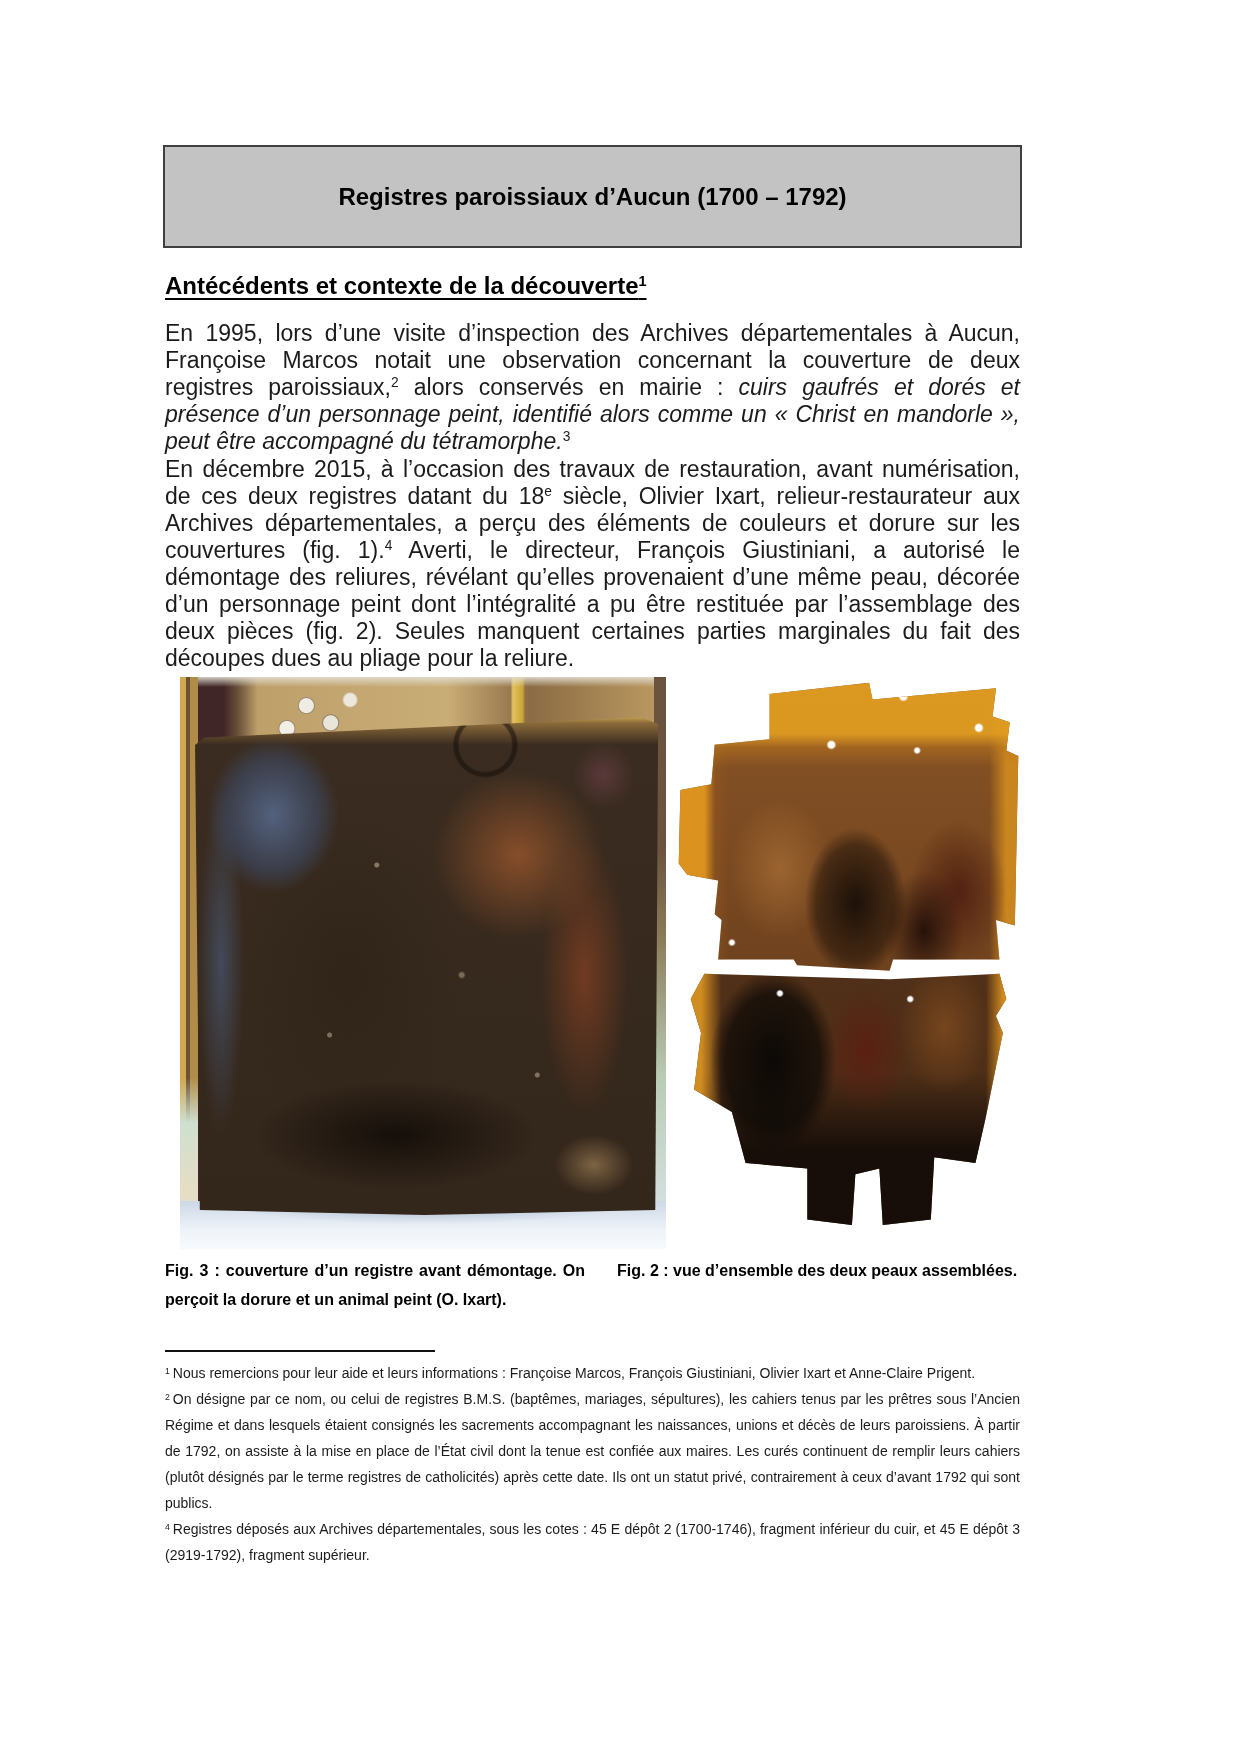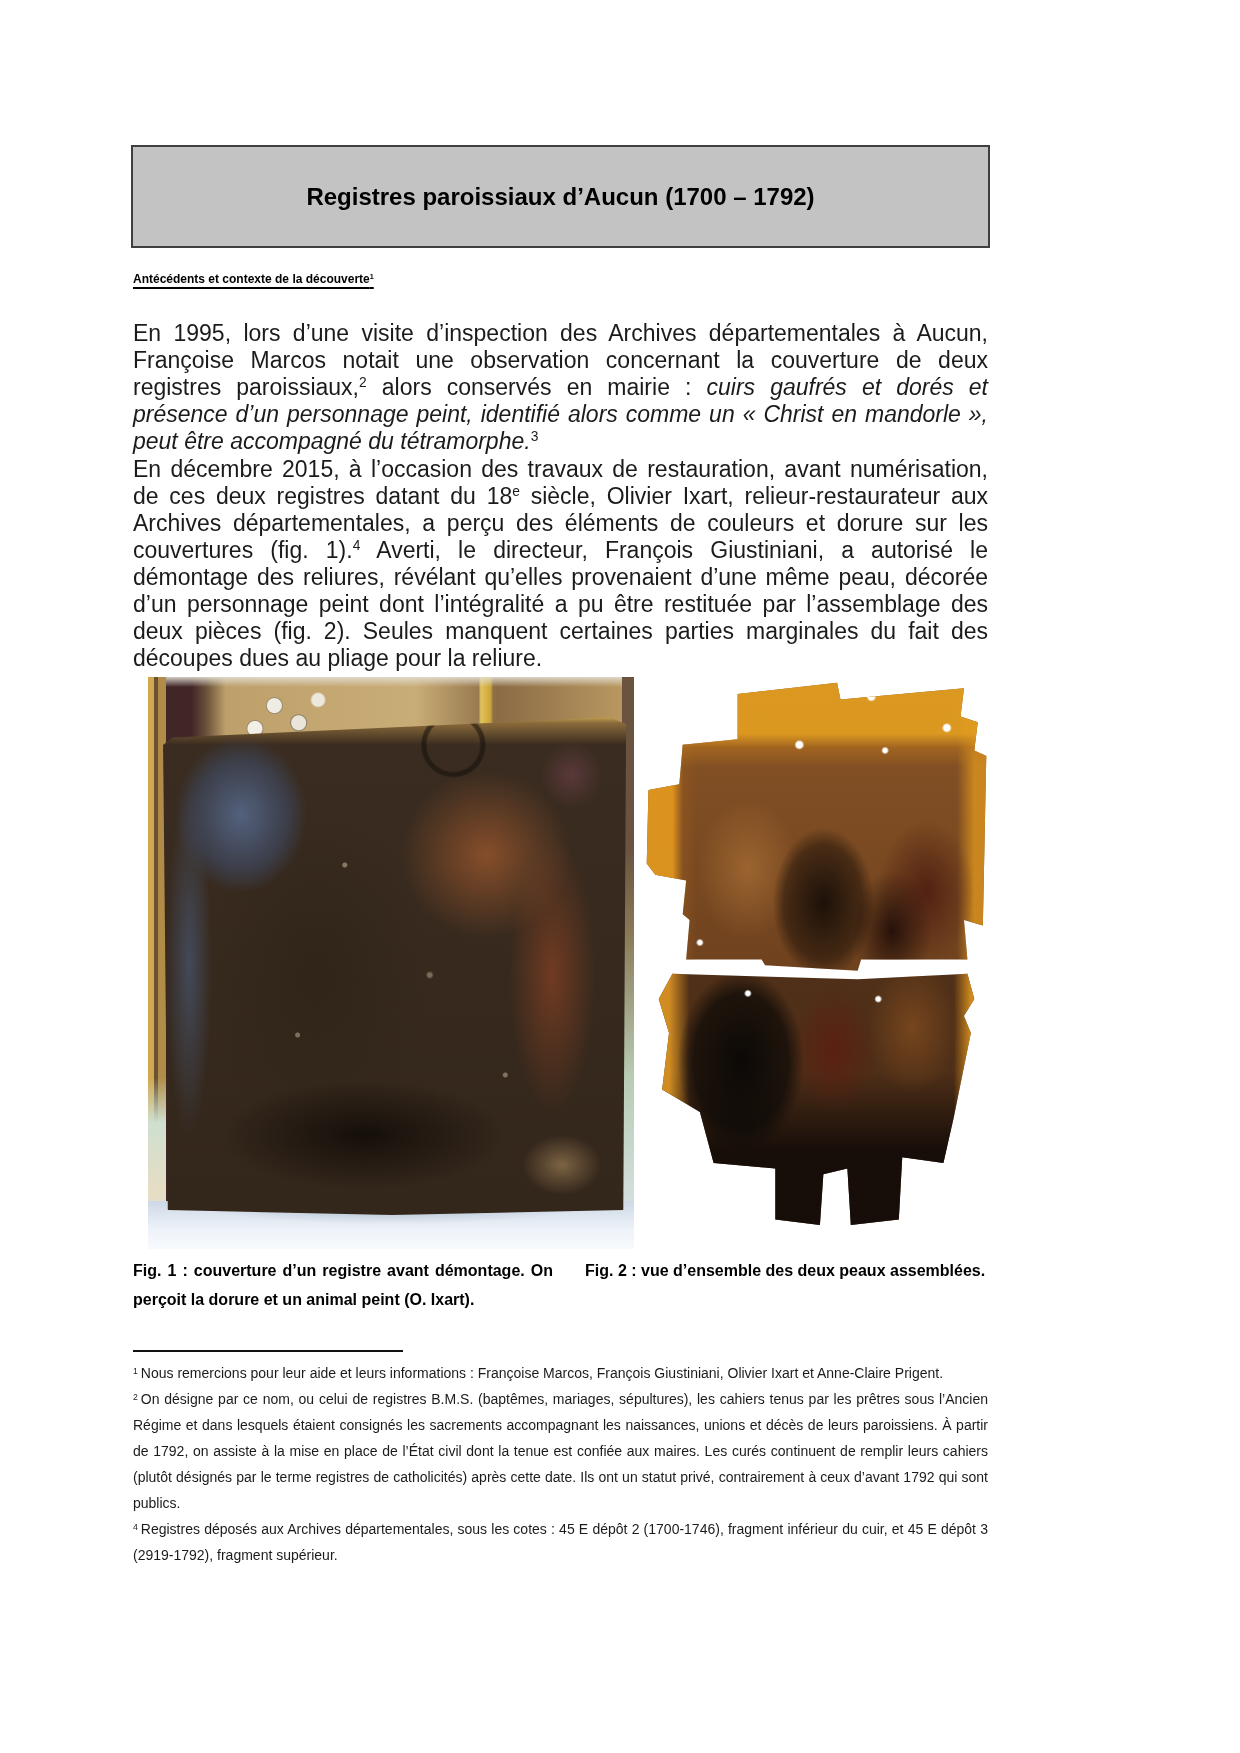--- a/index.html
+++ b/index.html
@@ -1,32 +1,32 @@
 <!DOCTYPE html>
 <html><head>
 <meta charset="utf-8">
 <style>
   html,body{margin:0;padding:0;background:#ffffff;}
   .page{
     position:relative;width:1015px;height:1753px;background:#ffffff;
-    font-family:"Liberation Sans",sans-serif;color:#1b1b1b;overflow:hidden;
+    font-family:"Liberation Sans",sans-serif;color:#1b1b1b;overflow:hidden;margin-left:32px;
   }
   .abs{position:absolute;}
   
   .title-box{
     left:131px;top:145px;width:855px;height:99px;
     background:#c3c3c3;border:2px solid #3f3f3f;
     display:flex;flex-direction:column;justify-content:center;align-items:center;
     gap:8px;text-align:center;
   }
   .title-line{font-size:24px;font-weight:bold;line-height:28px;color:#000;}
   
   .section-heading{
     left:133px;top:272px;width:855px;
-    font-size:12px;font-weight:bold;color:#000;
+    font-size:24px;font-weight:bold;color:#000;
   }
   .section-heading .u{
     text-decoration:underline;text-decoration-thickness:2px;text-underline-offset:4px;
   }
   
   .para{
     left:133px;width:855px;font-size:23px;line-height:27px;
     text-align:justify;color:#1b1b1b;
   }
   .rich sup{font-size:0.6em;line-height:0;position:relative;top:-0.55em;vertical-align:baseline;}
@@ -146,21 +146,21 @@
     <div class="abs f1-right-strip"></div>
     <div class="abs f1-table"></div>
     <div class="abs f1-book"></div>
   </div>
 
   <div class="abs fig2">
     <div class="abs f2-upper"></div>
     <div class="abs f2-lower"></div>
   </div>
 
-  <div class="abs caption caption-1">Fig. 1 : couverture d’un registre avant démontage. On perçoit la dorure et un animal peint (O. Ixart).</div>
+  <div class="abs caption caption-1">Fig. 3 : couverture d’un registre avant démontage. On perçoit la dorure et un animal peint (O. Ixart).</div>
   <div class="abs caption caption-2">Fig. 2 : vue d’ensemble des deux peaux assemblées.</div>
 
   <div class="abs footnote-rule"></div>
 
   <div class="abs footnotes">
     <div class="fn"><sup>1</sup><span>Nous remercions pour leur aide et leurs informations : Françoise Marcos, François Giustiniani, Olivier Ixart et Anne-Claire Prigent.</span></div>
     <div class="fn"><sup>2</sup><span>On désigne par ce nom, ou celui de registres B.M.S. (baptêmes, mariages, sépultures), les cahiers tenus par les prêtres sous l’Ancien Régime et dans lesquels étaient consignés les sacrements accompagnant les naissances, unions et décès de leurs paroissiens. À partir de 1792, on assiste à la mise en place de l’État civil dont la tenue est confiée aux maires. Les curés continuent de remplir leurs cahiers (plutôt désignés par le terme registres de catholicités) après cette date. Ils ont un statut privé, contrairement à ceux d’avant 1792 qui sont publics.</span></div>
     <div class="fn"><sup>4</sup><span>Registres déposés aux Archives départementales, sous les cotes : 45 E dépôt 2 (1700-1746), fragment inférieur du cuir,  et 45 E dépôt 3 (2919-1792), fragment supérieur.</span></div>
   </div>
 

